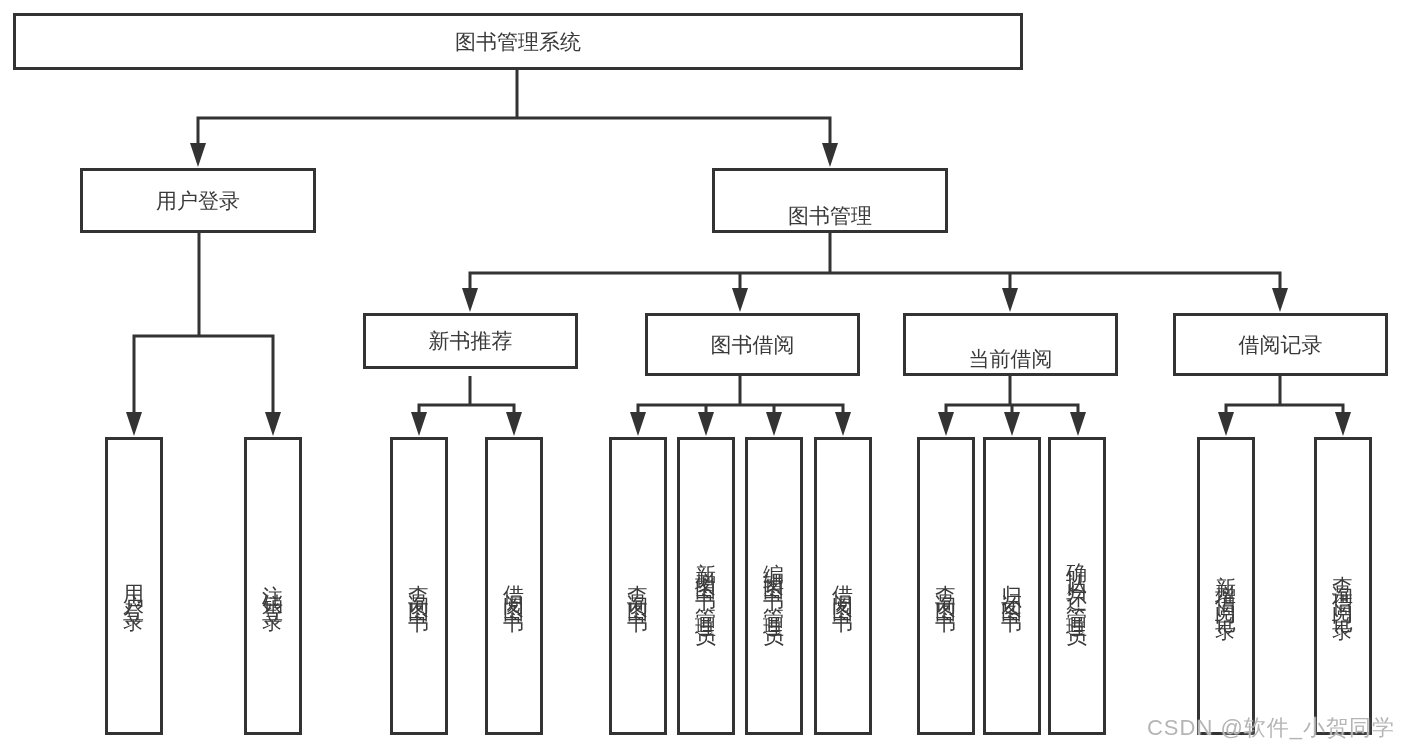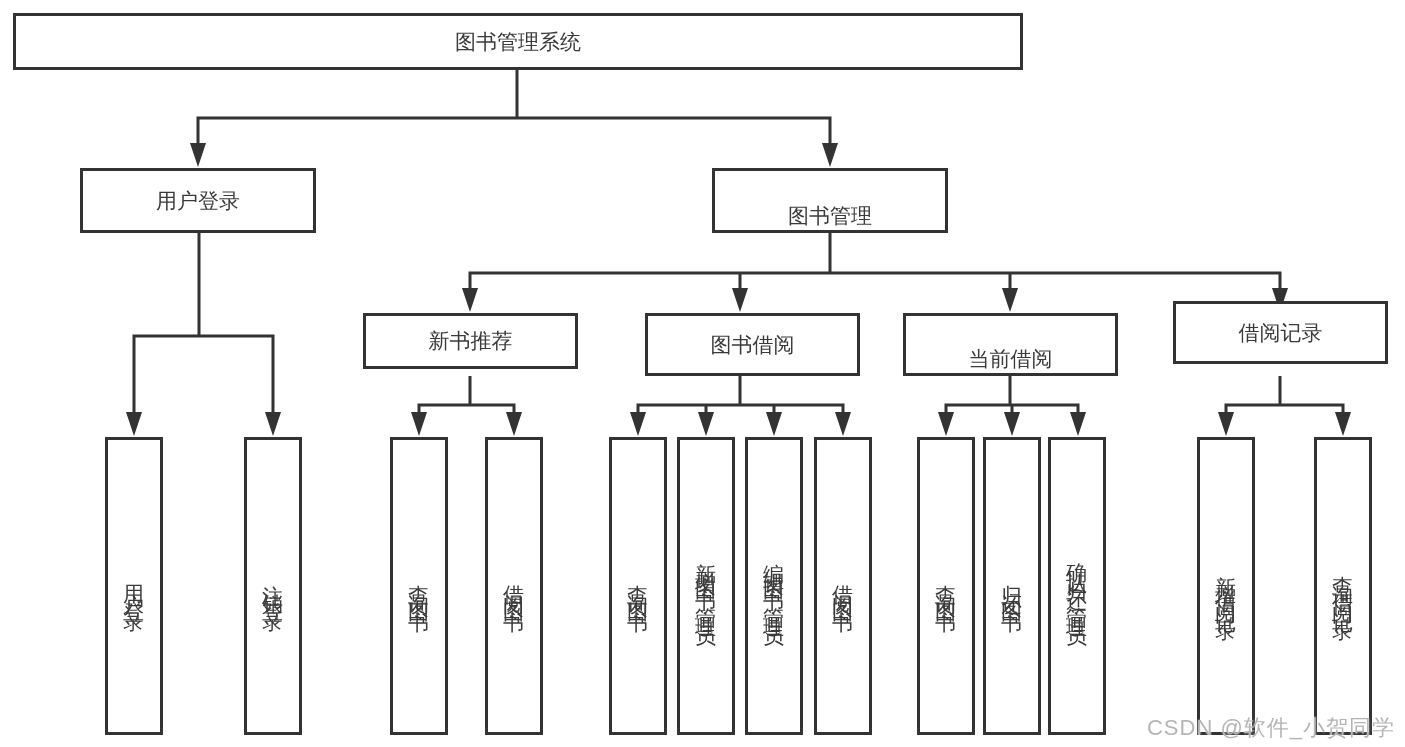--- a/index.html
+++ b/index.html
@@ -41,21 +41,21 @@
     letter-spacing: 9px;
     line-height: 1;
     white-space: nowrap;
   }
   #b-root  { left: 13px;  top: 13px;  width: 1010px; height: 57px; }
   #b-l2-0  { left: 80px;  top: 168px; width: 236px;  height: 65px; }
   #b-l2-1  { left: 712px; top: 168px; width: 236px;  height: 65px; align-items: flex-end; }
   #b-l3-0  { left: 363px; top: 313px; width: 215px;  height: 56px; }
   #b-l3-1  { left: 633px; top: 313px; width: 215px;  height: 63px; margin-left: 12px; }
   #b-l3-2  { left: 903px; top: 313px; width: 215px;  height: 63px; align-items: flex-end; }
-  #b-l3-3  { left: 1173px;top: 301px; width: 215px;  height: 63px; }
+  #b-l3-3  { left: 1173px;top: 313px; width: 215px;  height: 63px; }
   #b-leaf-0  { left: 105px; }
   #b-leaf-1  { left: 244px; }
   #b-leaf-2  { left: 390px; }
   #b-leaf-3  { left: 485px; }
   #b-leaf-4  { left: 609px; }
   #b-leaf-5  { left: 677px; }
   #b-leaf-6  { left: 745px; }
   #b-leaf-7  { left: 814px; }
   #b-leaf-8  { left: 917px; }
   #b-leaf-9  { left: 983px; }

